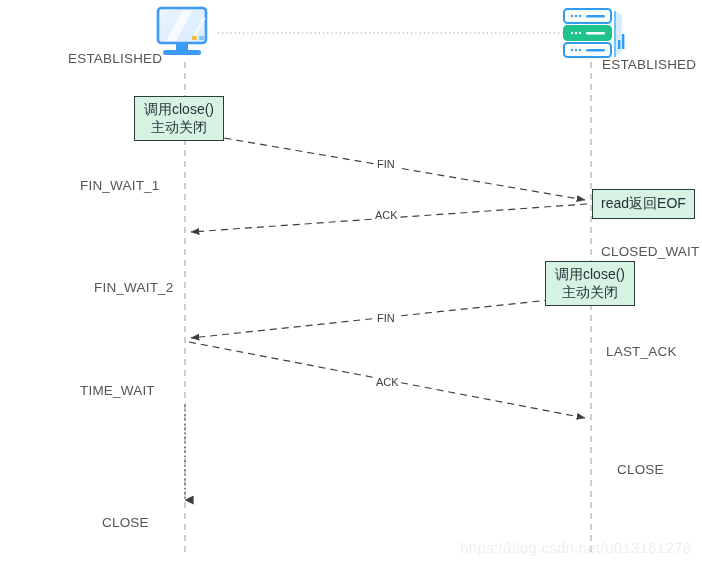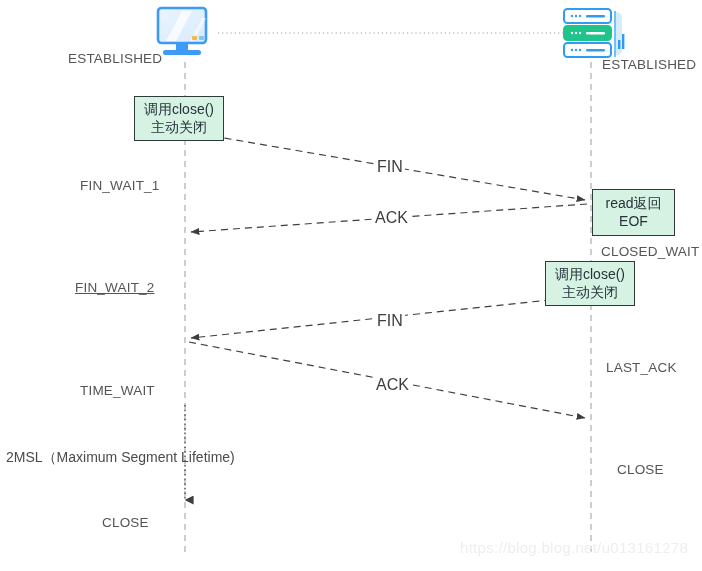--- a/index.html
+++ b/index.html
@@ -45,21 +45,21 @@
     color: #27323a;
     font-size: 14px;
     line-height: 1.25;
     text-align: center;
     padding: 4px 7px;
     white-space: pre-line;
     box-sizing: border-box;
   }
   .msg-label {
     position: absolute;
-    font-size: 16px;
+    font-size: 11px;
     color: #3e3e40;
     background: #ffffff;
     padding: 0 2px;
     white-space: nowrap;
   }
   .watermark {
     position: absolute;
     font-size: 15px;
     color: #eceef0;
     white-space: nowrap;
@@ -134,39 +134,38 @@
 
     <line x1="587" y1="296" x2="191" y2="338" stroke="#3e3e40" stroke-width="1.15" stroke-dasharray="7 5" marker-end="url(#arrowhead)"></line>
 
     <line x1="189" y1="342" x2="585" y2="418" stroke="#3e3e40" stroke-width="1.15" stroke-dasharray="7 5" marker-end="url(#arrowhead)"></line>
 
     <line x1="185" y1="405" x2="185" y2="500" stroke="#3e3e40" stroke-width="1.3" stroke-dasharray="1.6 3" marker-end="url(#arrowheadDown)"></line>
   </svg>
 
   <div class="state-label" style="left:68px; top:51px;">ESTABLISHED</div>
   <div class="state-label" style="left:80px; top:178px;">FIN_WAIT_1</div>
-  <div class="state-label" style="left:75px; top:280px;text-decoration:underline;">FIN_WAIT_2</div>
+  <div class="state-label" style="left:94px; top:280px;">FIN_WAIT_2</div>
   <div class="state-label" style="left:80px; top:383px;">TIME_WAIT</div>
   <div class="state-label" style="left:102px; top:515px;">CLOSE</div>
 
   <div class="state-label" style="left:602px; top:57px;">ESTABLISHED</div>
   <div class="state-label" style="left:601px; top:235px;margin-top:9px;">CLOSED_WAIT</div>
-  <div class="state-label" style="left:606px; top:360px;">LAST_ACK</div>
+  <div class="state-label" style="left:606px; top:344px;">LAST_ACK</div>
   <div class="state-label" style="left:617px; top:462px;">CLOSE</div>
 
   <div class="note-box" style="left:134px; top:96px; width:90px;">调用close()
 主动关闭</div>
 
-  <div class="note-box" style="left:592px; top:189px; width:83px; padding-top:5px; padding-bottom:5px;">read返回EOF</div>
+  <div class="note-box" style="left:592px; top:189px; width:103px; padding-top:5px; padding-bottom:5px;">read返回EOF</div>
 
   <div class="note-box" style="left:545px; top:261px; width:90px;">调用close()
 主动关闭</div>
 
   <div class="msg-label" style="left:375px; top:158px;">FIN</div>
   <div class="msg-label" style="left:373px; top:209px;">ACK</div>
   <div class="msg-label" style="left:375px; top:312px;">FIN</div>
   <div class="msg-label" style="left:374px; top:376px;">ACK</div>
 
-  <div class="msl-label" style="left:6px; top:449px;">2MSL（Maximum Segment Lifetime)</div>
 
-  <div class="watermark" style="left:460px; top:539px;">https://blog.blog.net/u013161278</div>
+  <div class="watermark" style="left:460px; top:539px;">https://blog.csdn.net/u013161278</div>
 
 </div>
 
 </body></html>

